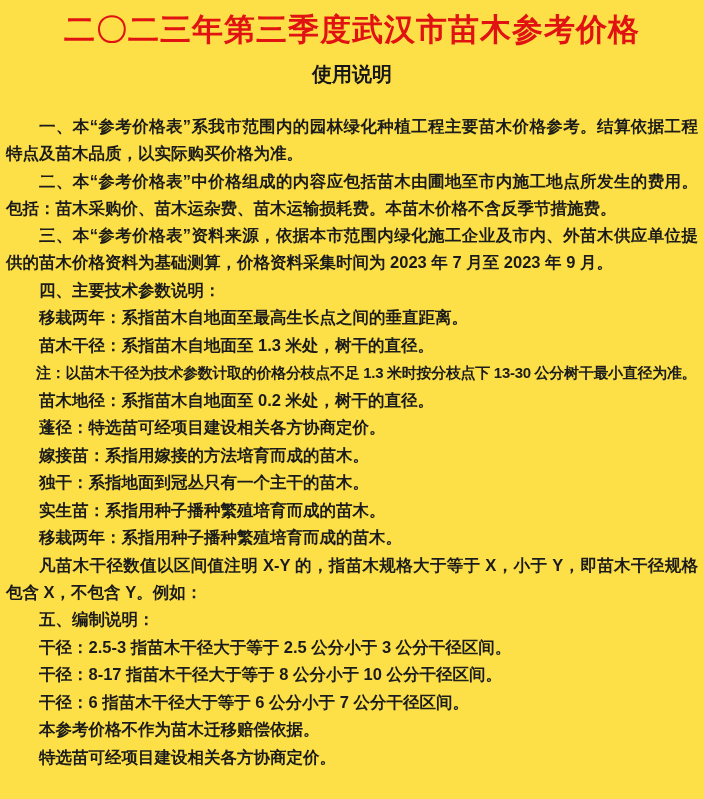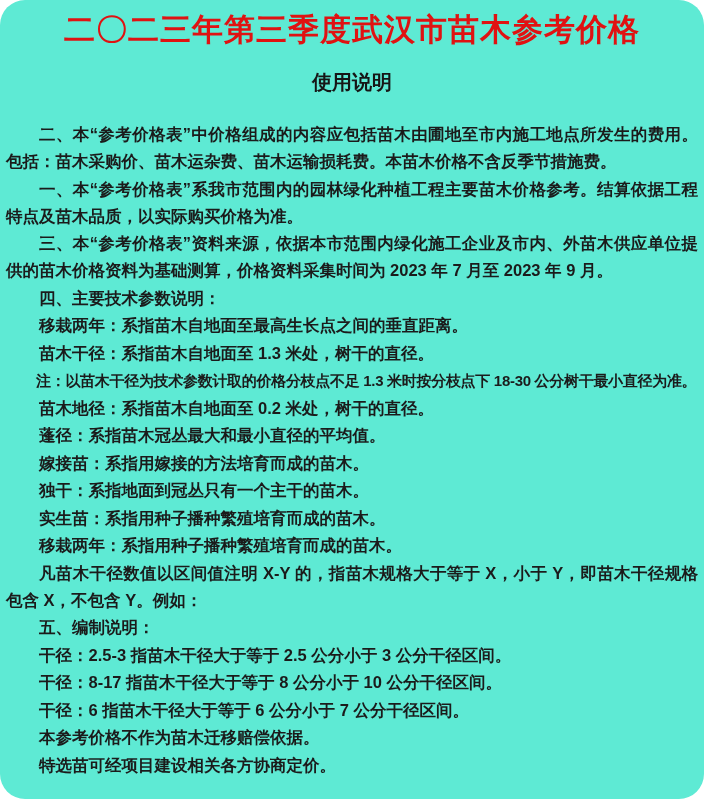--- a/index.html
+++ b/index.html
@@ -22,21 +22,21 @@
     margin: 0;
     padding-top: 10px;
     text-align: center;
     font-family: "Liberation Serif", serif;
     font-size: 31px;
     line-height: 40px;
     font-weight: bold;
     letter-spacing: 1px;
   }
   .doc-subtitle {
-    margin: 20px 0 0 0;
+    margin: 12px 0 0 0;
     text-align: center;
     font-size: 20px;
     line-height: 24px;
     font-weight: bold;
     color: #161616;
   }
   .doc-body {
     margin-top: 27px;
     padding: 0 6px;
   }
@@ -53,33 +53,33 @@
   .para.fit {
     font-size: 15px;
     letter-spacing: -0.3px;
     white-space: nowrap;
     overflow: hidden;
   }
 </style>
 </head>
 <body>
 
-<div class="page" style="background: #5eead4; border-radius: 25px;">
+<div class="page" style="background: #fde047;">
   <h1 class="doc-title" style="color: rgb(224, 18, 18);">二〇二三年第三季度武汉市苗木参考价格</h1>
   <h2 class="doc-subtitle">使用说明</h2>
   <div class="doc-body">
+      <p class="para">一、本“参考价格表”系我市范围内的园林绿化种植工程主要苗木价格参考。结算依据工程特点及苗木品质，以实际购买价格为准。</p>
       <p class="para">二、本“参考价格表”中价格组成的内容应包括苗木由圃地至市内施工地点所发生的费用。包括：苗木采购价、苗木运杂费、苗木运输损耗费。本苗木价格不含反季节措施费。</p>
-      <p class="para">一、本“参考价格表”系我市范围内的园林绿化种植工程主要苗木价格参考。结算依据工程特点及苗木品质，以实际购买价格为准。</p>
       <p class="para">三、本“参考价格表”资料来源，依据本市范围内绿化施工企业及市内、外苗木供应单位提供的苗木价格资料为基础测算，价格资料采集时间为 2023 年 7 月至 2023 年 9 月。</p>
       <p class="para">四、主要技术参数说明：</p>
       <p class="para">移栽两年：系指苗木自地面至最高生长点之间的垂直距离。</p>
       <p class="para">苗木干径：系指苗木自地面至 1.3 米处，树干的直径。</p>
-      <p class="para fit">注：以苗木干径为技术参数计取的价格分枝点不足 1.3 米时按分枝点下 18-30 公分树干最小直径为准。</p>
+      <p class="para fit">注：以苗木干径为技术参数计取的价格分枝点不足 1.3 米时按分枝点下 13-30 公分树干最小直径为准。</p>
       <p class="para">苗木地径：系指苗木自地面至 0.2 米处，树干的直径。</p>
-      <p class="para">蓬径：系指苗木冠丛最大和最小直径的平均值。</p>
+      <p class="para">蓬径：特选苗可经项目建设相关各方协商定价。</p>
       <p class="para">嫁接苗：系指用嫁接的方法培育而成的苗木。</p>
       <p class="para">独干：系指地面到冠丛只有一个主干的苗木。</p>
       <p class="para">实生苗：系指用种子播种繁殖培育而成的苗木。</p>
       <p class="para">移栽两年：系指用种子播种繁殖培育而成的苗木。</p>
       <p class="para">凡苗木干径数值以区间值注明 X-Y 的，指苗木规格大于等于 X，小于 Y，即苗木干径规格包含 X，不包含 Y。例如：</p>
       <p class="para">五、编制说明：</p>
       <p class="para">干径：2.5-3 指苗木干径大于等于 2.5 公分小于 3 公分干径区间。</p>
       <p class="para">干径：8-17 指苗木干径大于等于 8 公分小于 10 公分干径区间。</p>
       <p class="para">干径：6 指苗木干径大于等于 6 公分小于 7 公分干径区间。</p>
       <p class="para">本参考价格不作为苗木迁移赔偿依据。</p>

